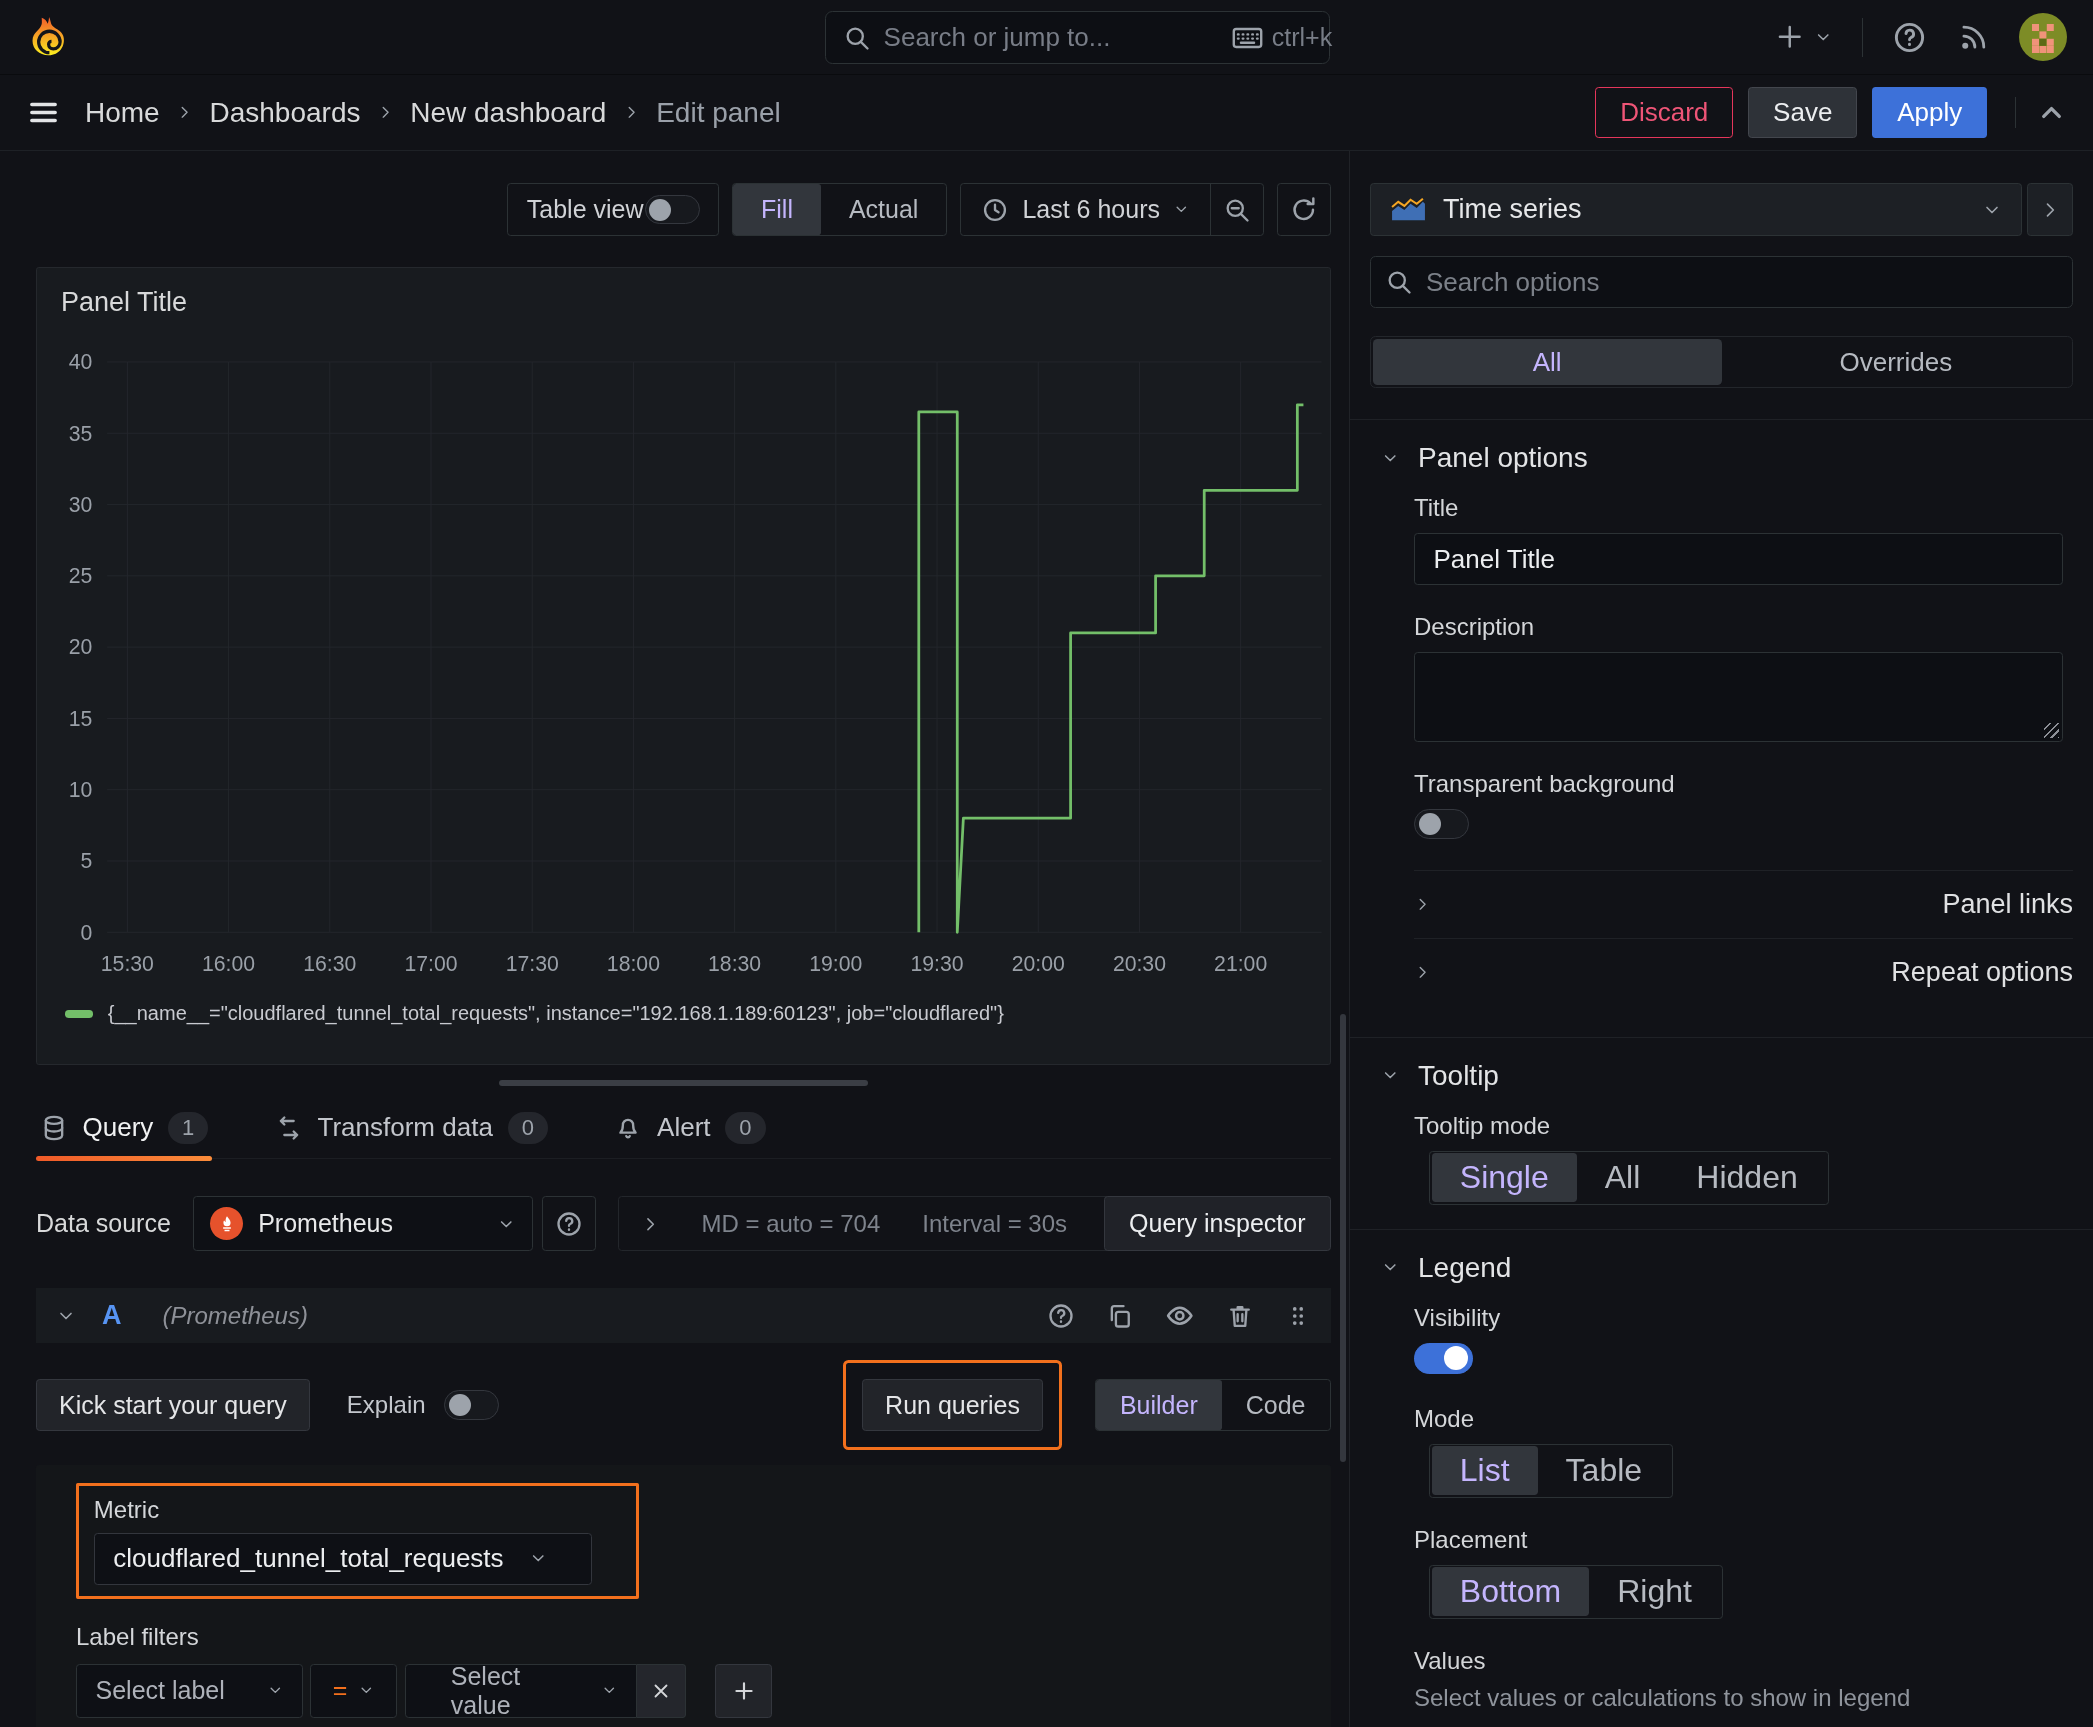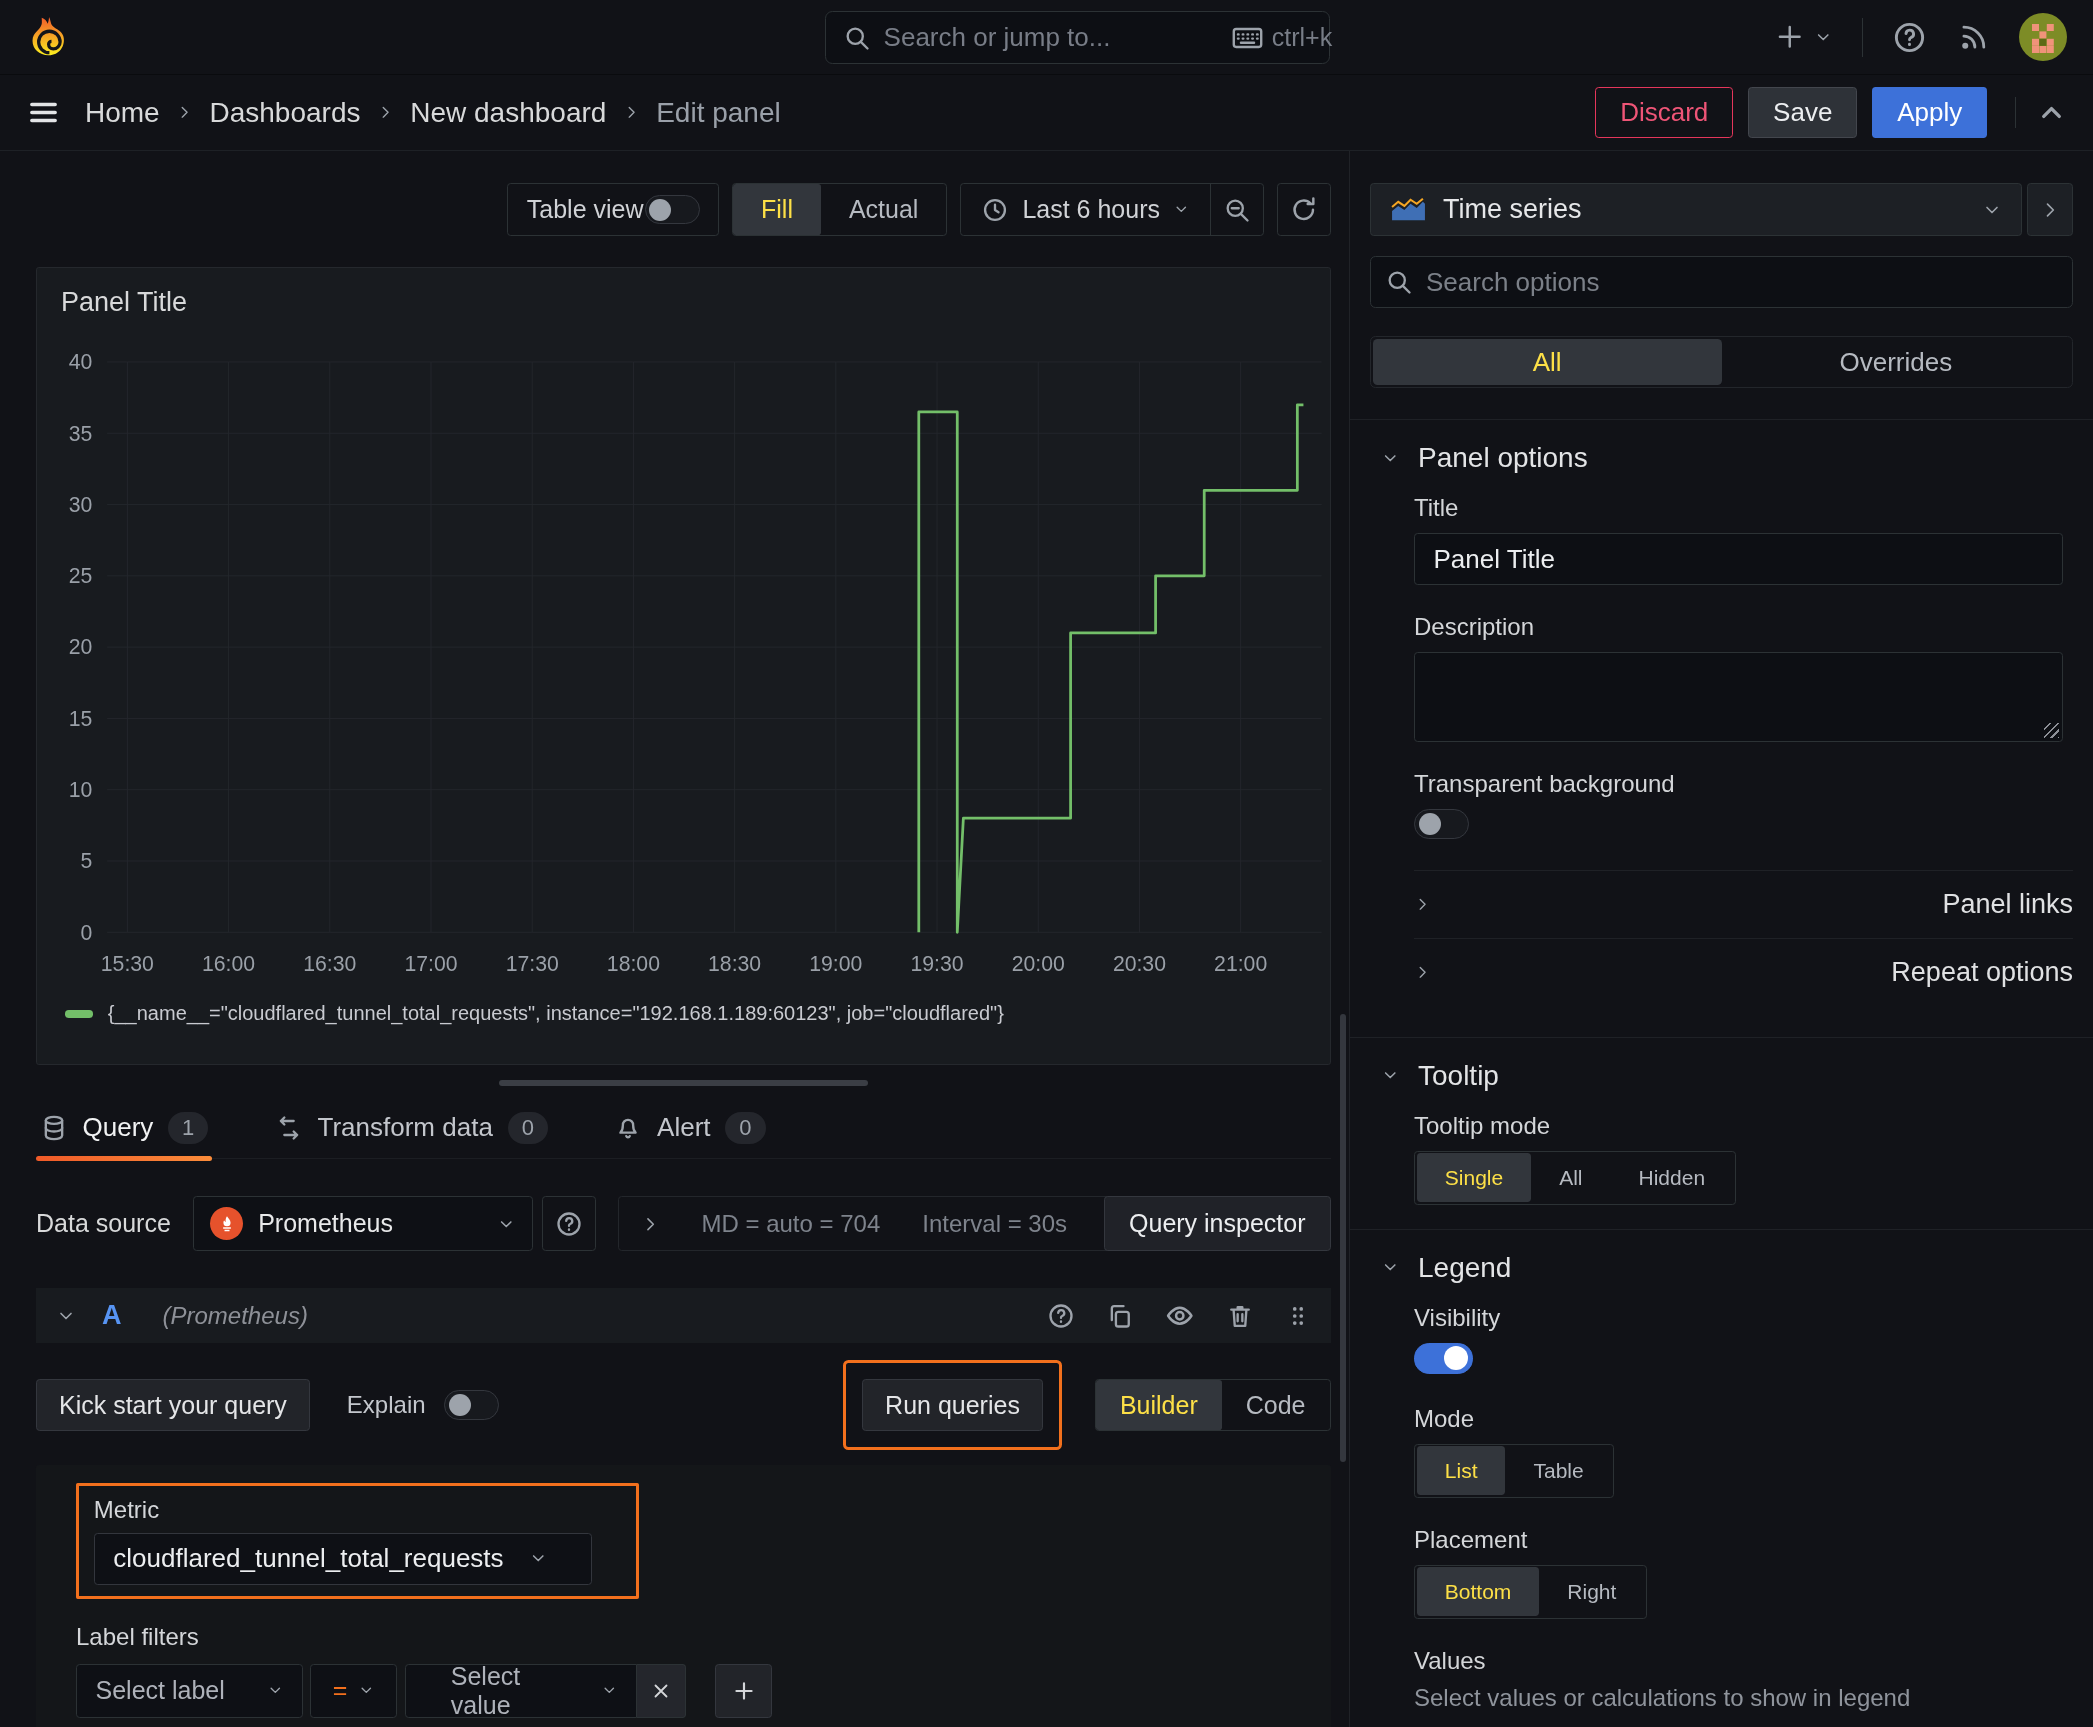--- a/index.html
+++ b/index.html
@@ -46,21 +46,21 @@
   .left { width:1349px; padding:0 18.5px 0 36px; position:relative; }
   .right { flex:1; border-left:0.9px solid #202227; padding:0 20px; overflow:hidden; }
 
   
   .viz-toolbar { margin-top:32px; height:53px; display:flex; justify-content:flex-end; gap:13px; }
   .tool-group { border:0.9px solid #2c3235; border-radius:3.7px; display:flex; align-items:center;
     background:#111217; font-size:25px; color:#d0d2d6; }
   .tv { padding:0 18.5px; gap:1px; }
   .seg2 { overflow:hidden; }
   .seg { padding:0 28px; height:100%; display:flex; align-items:center; color:#b6bac1; cursor:pointer; }
-  .seg.on { background:#32363c; color:#fde047; border-radius:2.8px; }
+  .seg.on { background:#32363c; color:#c4b5fd; border-radius:2.8px; }
   .time-part { display:flex; align-items:center; gap:13px; padding:0 20px; height:100%; cursor:pointer; }
   .tool-sep { width:0.9px; height:100%; background:#2c3235; }
   .sq { width:52px; height:100%; display:flex; align-items:center; justify-content:center; cursor:pointer; }
   .tool-btn { border:0.9px solid #2c3235; border-radius:3.7px; width:54px; display:flex;
     align-items:center; justify-content:center; cursor:pointer; }
 
   
   .toggle { width:55px; height:29.5px; border-radius:14.8px; background:#17191e; border:0.9px solid #34373e;
     position:relative; cursor:pointer; flex:none; }
   .toggle .knob { position:absolute; top:2.8px; left:3.7px; width:22px; height:22px; border-radius:50%; background:#9da3ab; }
@@ -164,21 +164,21 @@
   .txt-input { margin-top:11px; width:649px; height:52px; background:#0d0f14; border:0.9px solid #2c3235;
     border-radius:3.7px; padding:0 18.5px; font-size:26px; color:#eceef0; outline:none; font-family:inherit; }
   .txt-area { margin-top:11px; width:649px; height:90px; background:#0d0f14; border:0.9px solid #2c3235;
     border-radius:3.7px; resize:none; position:relative; }
   .resize-grip { position:absolute; right:2.8px; bottom:2.8px; width:14.8px; height:14.8px;
     background:repeating-linear-gradient(135deg, transparent 0 3.7px, #8d9097 3.7px 5.5px); }
   .sub-rows { margin:28px 0 0 44px; }
   .sub-row { display:flex; align-items:center; gap:24px; height:68px; font-size:27px; color:#e0e1e3;
     border-top:0.9px solid #1f2126; cursor:pointer;justify-content:space-between; }
   .seg-group { margin-top:11px; display:inline-flex; height:54px; border:0.9px solid #2c3235;
-    border-radius:3.7px; padding:1.8px; font-size:21px; }
+    border-radius:3.7px; padding:1.8px; font-size:32px;margin-left:15px; }
   .seg-group .seg { padding:0 28px; border-radius:3.7px; }
   .values-desc { margin-top:9.2px; font-size:24px; color:#8f949c; }
   .mt34 { margin-top:31px; } .mt26 { margin-top:24px; } .mt12 { margin-top:11px; }
 </style>
 </head>
 <body>
 
 <header class="topbar">
   <span class="icon">
     <svg width="46" height="46" viewBox="0 0 24 24">

